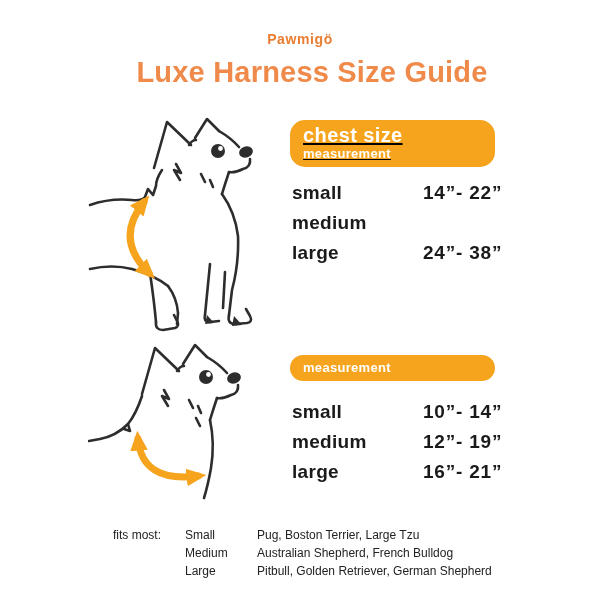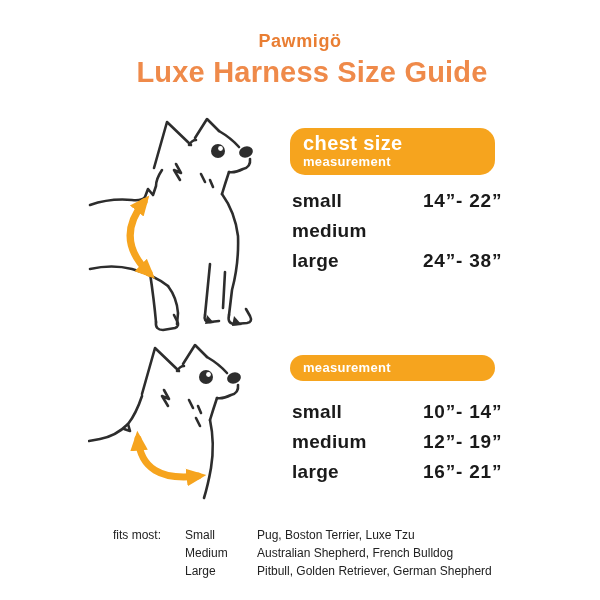--- a/index.html
+++ b/index.html
@@ -7,30 +7,30 @@
     --title-orange:#EF8A4A;
     --logo-orange:#E97E33;
     --ink:#2D2D2D;
     --text-black:#1A1A1A;
   }
   html,body{margin:0;padding:0;background:#fff;}
   body{width:600px;height:600px;font-family:"Liberation Sans",sans-serif;}
   .page{position:relative;width:600px;height:600px;background:#ffffff;overflow:hidden;}
 
   .logo{position:absolute;top:31px;left:0;width:600px;text-align:center;
-        font-size:18px;font-weight:bold;letter-spacing:0.6px;color:var(--logo-orange);}
+        font-size:14px;font-weight:bold;letter-spacing:0.6px;color:var(--logo-orange);}
   .title{position:absolute;top:56px;left:12px;width:600px;text-align:center;
          font-size:29px;font-weight:bold;letter-spacing:0.2px;color:var(--title-orange);}
 
   .dog-svg{position:absolute;}
   .dog-chest{left:88px;top:112px;}
   .dog-neck{left:88px;top:340px;}
 
   .size-table{position:absolute;left:290px;width:230px;}
-  .table-chest{top:125px;}
+  .table-chest{top:117px;text-decoration:underline;}
   .table-neck{top:352px;}
 
   .badge{background:var(--accent-orange);color:#fff;border-radius:15px;
          width:205px;box-sizing:border-box;padding:5px 8px 7px 13px;margin-top:3px;}
   .badge-title{font-size:20px;font-weight:bold;line-height:21px;letter-spacing:0.4px;}
   .badge-sub{font-size:13px;font-weight:bold;line-height:13px;margin-top:1px;letter-spacing:0.3px;}
 
   .rows{position:relative;}
   .rows-chest{margin-top:13px;}
   .rows-neck{margin-top:18px;}
@@ -155,19 +155,19 @@
   </div>
 
   <div class="fits">
     <div class="fits-label">fits most:</div>
     <div class="fits-sizes">
       <div>Small</div>
       <div>Medium</div>
       <div>Large</div>
     </div>
     <div class="fits-breeds">
-      <div>Pug, Boston Terrier, Luxe Tzu</div>
+      <div>Pug, Boston Terrier, Large Tzu</div>
       <div>Australian Shepherd, French Bulldog</div>
       <div>Pitbull, Golden Retriever, German Shepherd</div>
     </div>
   </div>
 
 </div>
 
 </body></html>

